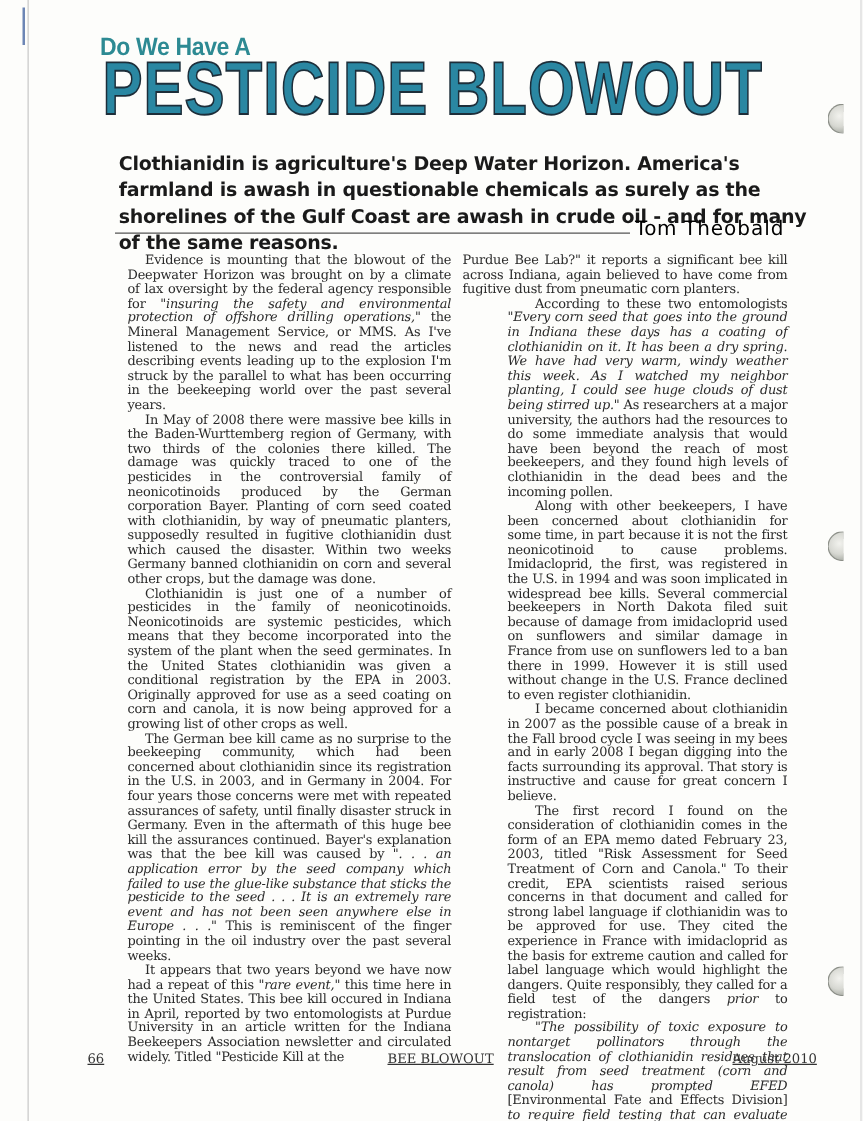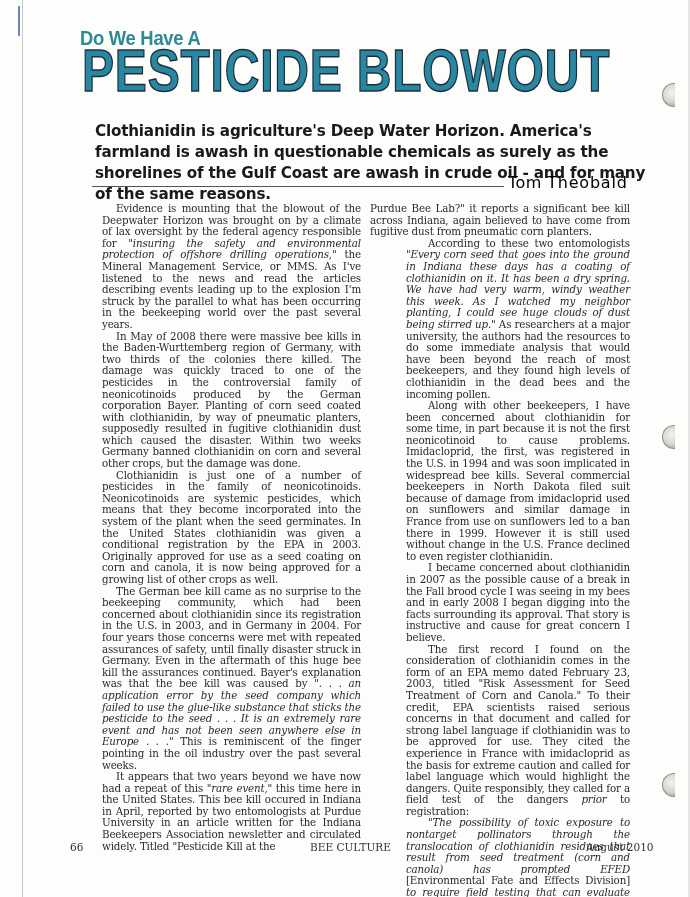--- a/index.html
+++ b/index.html
@@ -47,21 +47,21 @@
     font-size: 10.3px; line-height: 11.6px; text-align: justify;
     color: #2a2a2a; letter-spacing: -0.15px;
   }
   .col.left { left: 102px; }
   .col.right { left: 370px; width: 260px; }
   .col p { margin: 0; text-indent: 14px; }
   .col p.noindent { text-indent: 0; }
   .col p.bigindent { text-indent: 22px; margin-left: 36px; }
   .col em { font-style: italic; }
 
-  .footer { position: absolute; top: 841px; font-family: "DejaVu Serif", serif; font-size: 10.5px; color: #333; }
+  .footer { position: absolute; top: 841px; font-family: "DejaVu Serif", serif; font-size: 10.5px; color: #333; text-decoration: underline; }
   .footer.page-num { left: 70px; }
   .footer.pub { left: 310px; }
   .footer.date { left: 586px; }
 
   .hole {
     position: absolute; width: 12px; height: 22px;
     border-radius: 12px 0 0 12px;
     background: radial-gradient(circle at 70% 40%, #f2f2ee 0%, #d7d8d2 55%, #9fa39b 100%);
     border: 1px solid #8c8f88; border-right: none;
   }
@@ -98,19 +98,19 @@
   <div class="col right">
     <p class="noindent">Purdue Bee Lab?" it reports a significant bee kill across Indiana, again believed to have come from fugitive dust from pneumatic corn planters.</p>
     <p class="bigindent"><span>According to these two entomologists </span><em>"Every corn seed that goes into the ground in Indiana these days has a coating of clothianidin on it.  It has been a dry spring. We have had very warm, windy weather this week.  As I watched my neighbor planting, I could see huge clouds of dust being stirred up."</em><span> As researchers at a major university, the authors had the resources to do some immediate analysis that would have been beyond the reach of most beekeepers, and they found high levels of clothianidin in the dead bees and the incoming pollen.</span></p>
     <p class="bigindent">Along with other beekeepers, I have been concerned about clothianidin for some time, in part because it is not the first neonicotinoid to cause problems. Imidacloprid, the first, was registered in the U.S. in 1994 and was soon implicated in widespread bee kills. Several commercial beekeepers in North Dakota filed suit because of damage from imidacloprid used on sunflowers and similar damage in France from use on sunflowers led to a ban there in 1999. However it is still used without change in the U.S. France declined to even register clothianidin.</p>
     <p class="bigindent">I became concerned about clothianidin in 2007 as the possible cause of a break in the Fall brood cycle I was seeing in my bees and in early 2008 I began digging into the facts surrounding its approval. That story is instructive and cause for great concern I believe.</p>
     <p class="bigindent"><span>The first record I found on the consideration of clothianidin comes in the form of an EPA memo dated February 23, 2003, titled "Risk Assessment for Seed Treatment of Corn and Canola." To their credit, EPA scientists raised serious concerns in that document and called for strong label language if clothianidin was to be approved for use. They cited the experience in France with imidacloprid as the basis for extreme caution and called for label language which would highlight the dangers. Quite responsibly, they called for a field test of the dangers </span><em>prior</em><span> to registration:</span></p>
     <p class="bigindent"><em>"The possibility of toxic exposure to nontarget pollinators through the translocation of clothianidin residues that result from seed treatment (corn and canola) has prompted </em><em>EFED</em><span> [Environmental Fate and Effects Division] </span><em>to require field testing that can evaluate the possible chronic exposure to honey bee larvae and queen. In order to fully evaluate the possibility of this toxic effect, a complete worker bee life cycle study must be conducted, as well as an  evaluation of exposure and effects to the queen."</em></p>
   </div>
 
   <div class="footer page-num">66</div>
-  <div class="footer pub">BEE CULTURE</div>
+  <div class="footer pub">BEE BLOWOUT</div>
   <div class="footer date">August 2010</div>
 
   <div class="hole h1"></div>
   <div class="hole h2"></div>
   <div class="hole h3"></div>
 </div>
 
 </body></html>

